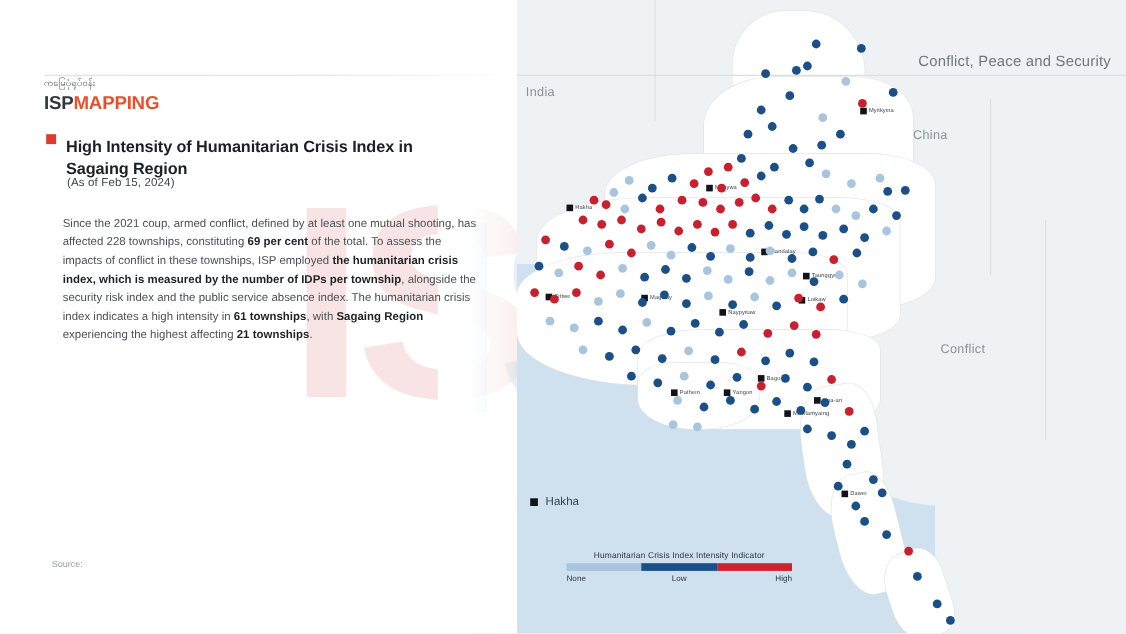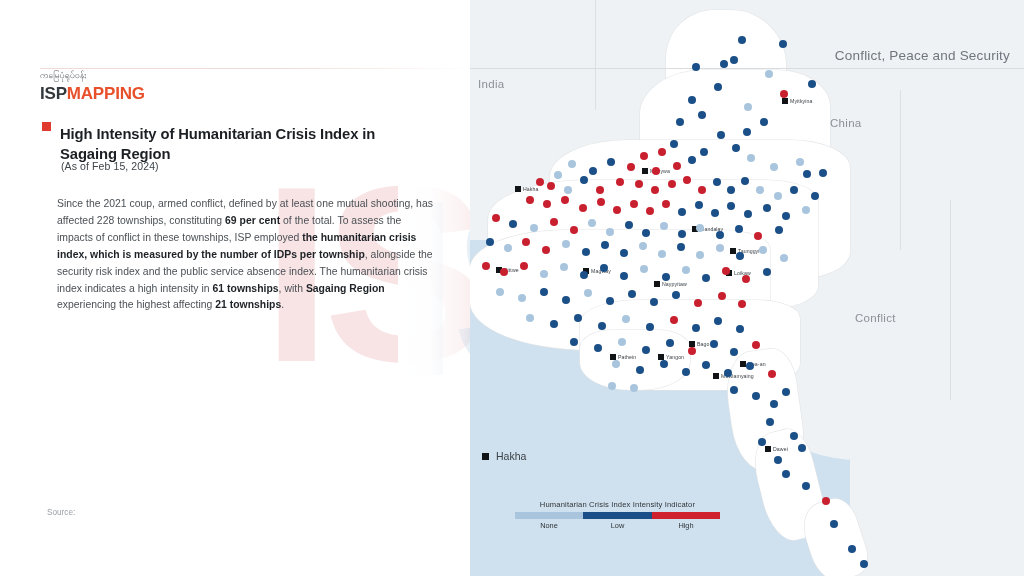--- a/index.html
+++ b/index.html
@@ -39,21 +39,21 @@
   
   .legend-town{position:absolute;left:482px;top:450px;display:flex;align-items:center;gap:7px;}
   .legend-town .sq{width:7px;height:7px;background:#111417;}
   .legend-town .lb{font-size:10.5px;color:#3b4146;}
 
   .legend-scale{position:absolute;left:485px;top:500px;width:205px;margin-left:30px;}
   .legend-scale .cap{font-size:7.6px;color:#2f3438;text-align:center;letter-spacing:.15px;margin-bottom:2.5px;}
   .legend-bar{display:flex;height:7px;width:205px;}
   .legend-bar span{display:block;height:7px;}
   .legend-ticks{display:flex;margin-top:2px;font-size:7.4px;color:#2f3438;}
-  .legend-ticks i{font-style:normal;display:block;text-align:center;}
+  .legend-ticks i{font-style:normal;display:block;}
   .tk-none{width:68px;text-align:left;}
   .tk-low{width:69px;text-align:center;}
   .tk-high{width:68px;text-align:right;}
 
   
   .left-panel{position:absolute;left:0;top:0;width:470px;height:576px;overflow:hidden;}
   .left-bg{position:absolute;inset:0;background:#ffffff;}
   .left-fade{position:absolute;left:398px;top:0;width:90px;height:576px;
              background:linear-gradient(to right,rgba(255,255,255,1) 0%,rgba(255,255,255,.97) 35%,rgba(255,255,255,.55) 72%,rgba(255,255,255,0) 100%);}
 

